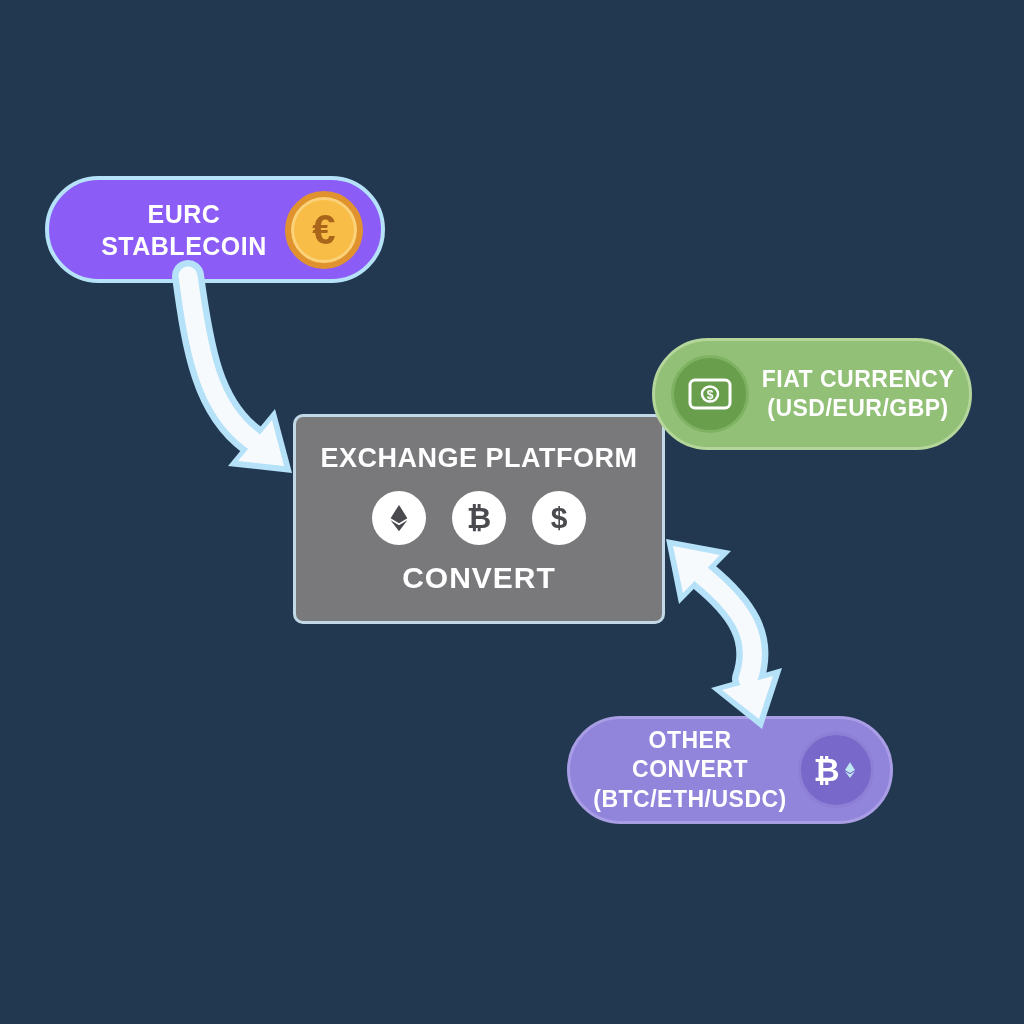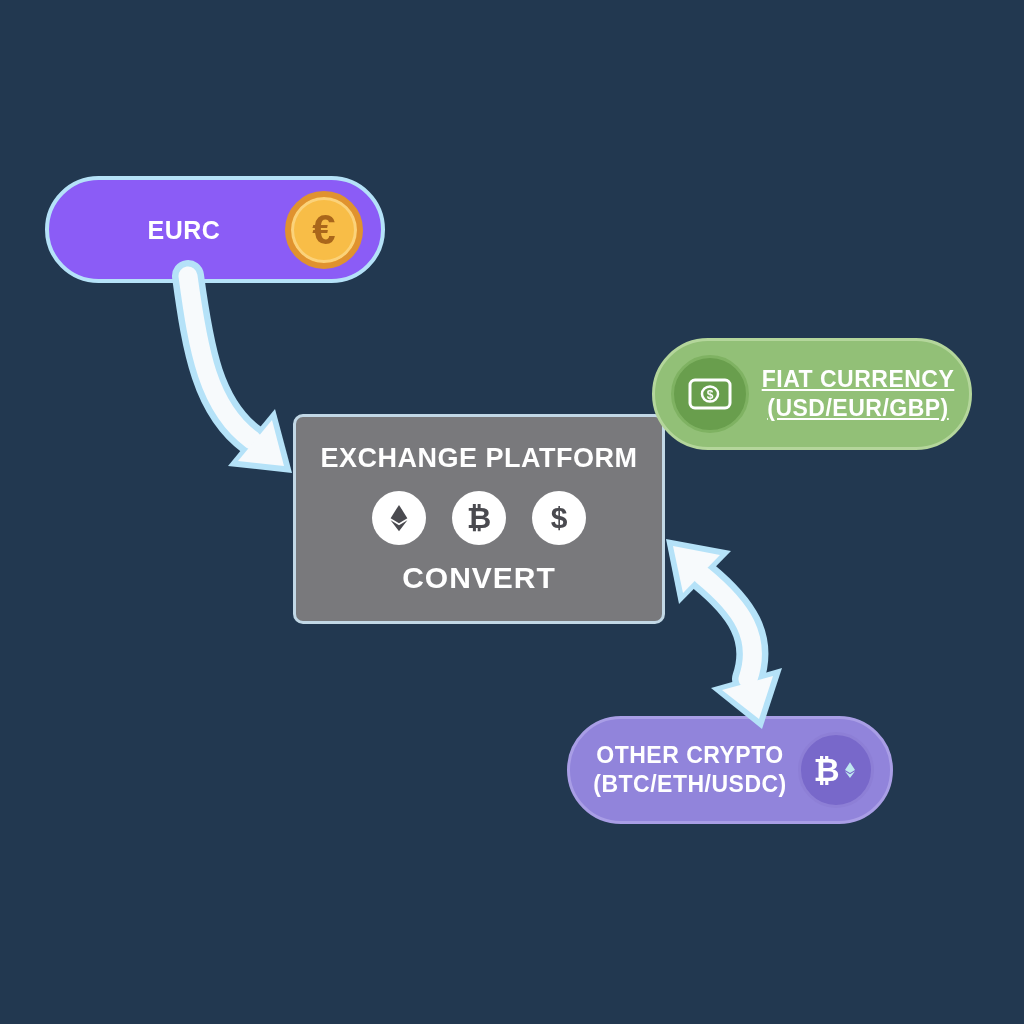--- a/index.html
+++ b/index.html
@@ -47,21 +47,21 @@
     color:#4a4a4f;font-size:30px;font-weight:bold;
   }
   .box-exchange .action{font-size:30px;letter-spacing:1px;text-align:right;}
 
   
   .pill-fiat{
     left:652px;top:338px;width:320px;height:112px;border-radius:56px;
     background:#92c077;border:3px solid #b4d69b;
     padding:0 14px 0 16px;gap:12px;
   }
-  .pill-fiat .label{flex:1;font-size:23px;text-decoration:underline;}
+  .pill-fiat .label{flex:1;font-size:23px;}
   .badge-green{
     width:72px;height:72px;border-radius:50%;flex:0 0 auto;
     background:#699e4d;border:3px solid #7fb262;
     display:flex;align-items:center;justify-content:center;
   }
 
   
   .pill-crypto{
     left:567px;top:716px;width:326px;height:108px;border-radius:54px;
     background:#9184db;border:3px solid #a99ee6;
@@ -76,20 +76,21 @@
   .badge-purple .btc{color:#ffffff;font-size:32px;font-weight:bold;line-height:1;}
 </style>
 </head>
 <body>
 
 <div class="canvas">
 
   <div class="node pill-eurc">
     <div class="label">
       <div>EURC</div>
+      <div>STABLECOIN</div>
     </div>
     <div class="coin">
       <span>€</span>
     </div>
   </div>
 
   <div class="node box-exchange">
     <div class="title">EXCHANGE PLATFORM</div>
     <div class="icon-row">
       <div class="round-icon">
@@ -117,21 +118,21 @@
       </svg>
     </div>
     <div class="label">
       <div>FIAT CURRENCY</div>
       <div>(USD/EUR/GBP)</div>
     </div>
   </div>
 
   <div class="node pill-crypto">
     <div class="label">
-      <div>OTHER CRYPTO</div>
+      <div>OTHER CONVERT</div>
       <div>(BTC/ETH/USDC)</div>
     </div>
     <div class="badge-purple">
       <span class="btc">₿</span>
       <svg width="18" height="22" viewBox="0 0 24 24" aria-hidden="true">
         <polygon points="12,1.5 5.3,12.1 12,16.1 18.7,12.1" fill="#bfe8f0"></polygon>
         <polygon points="12,22.5 5.3,13.8 12,17.8 18.7,13.8" fill="#bfe8f0"></polygon>
       </svg>
     </div>
   </div>

